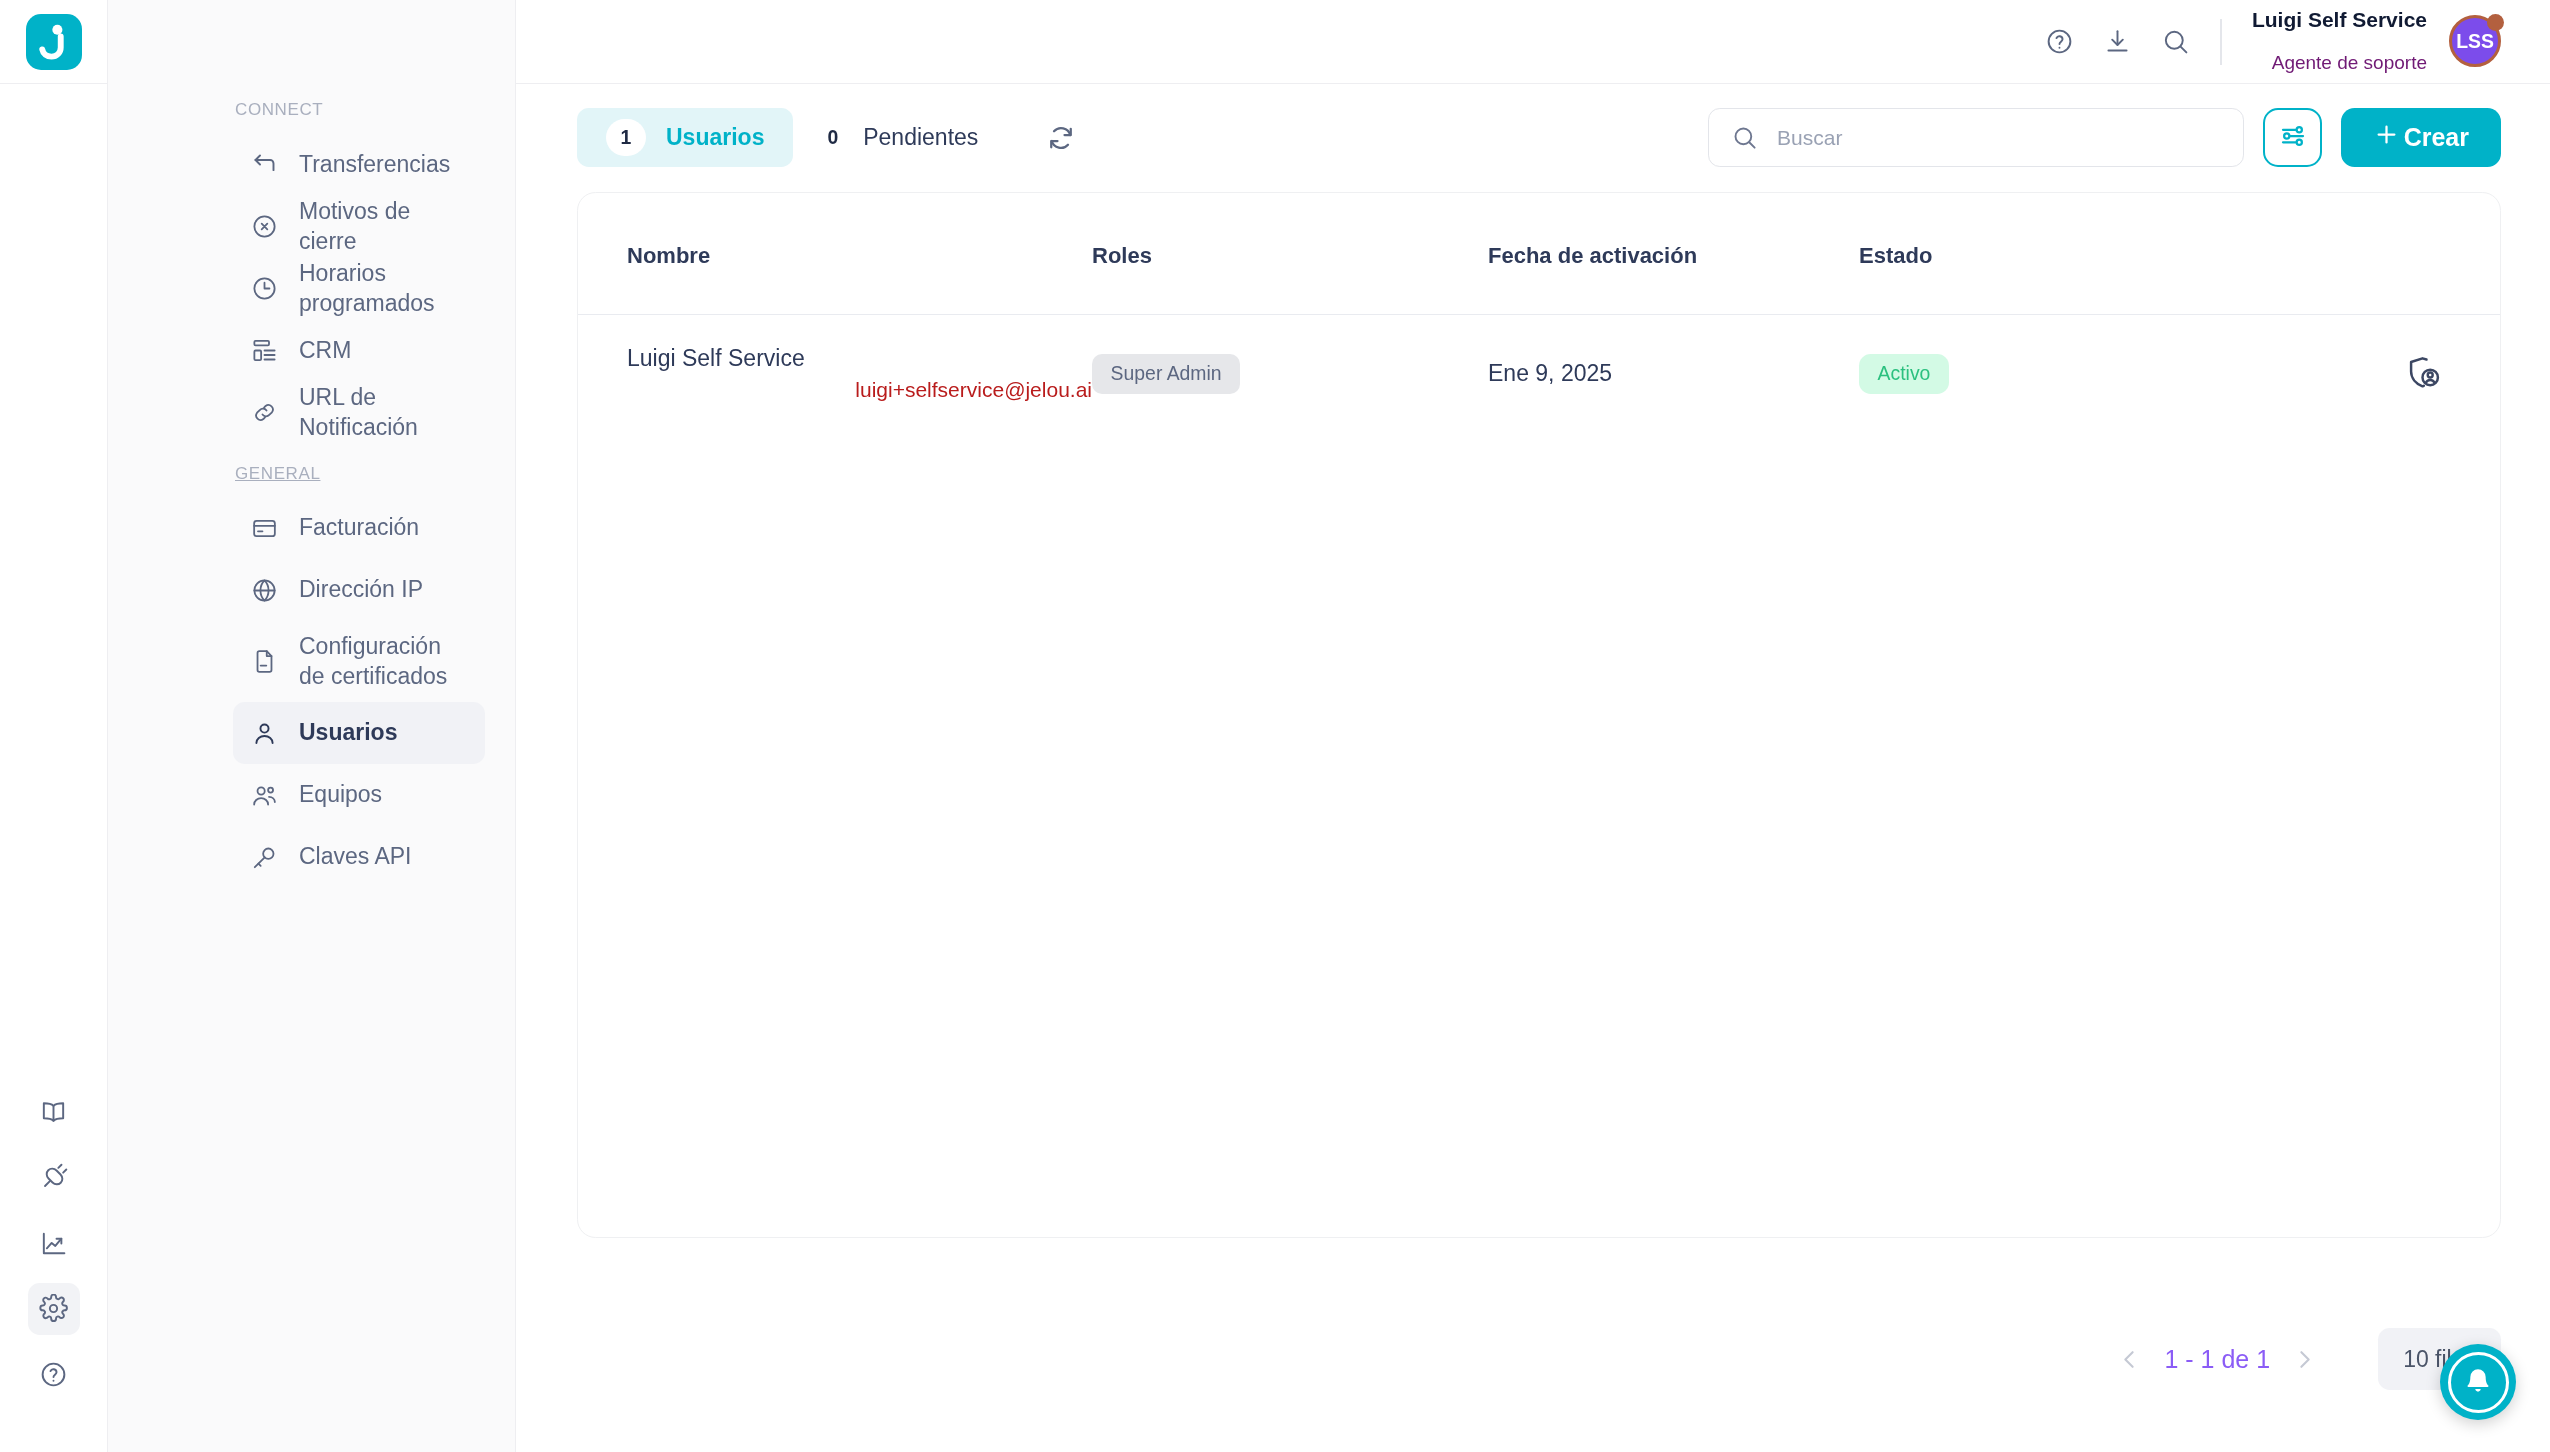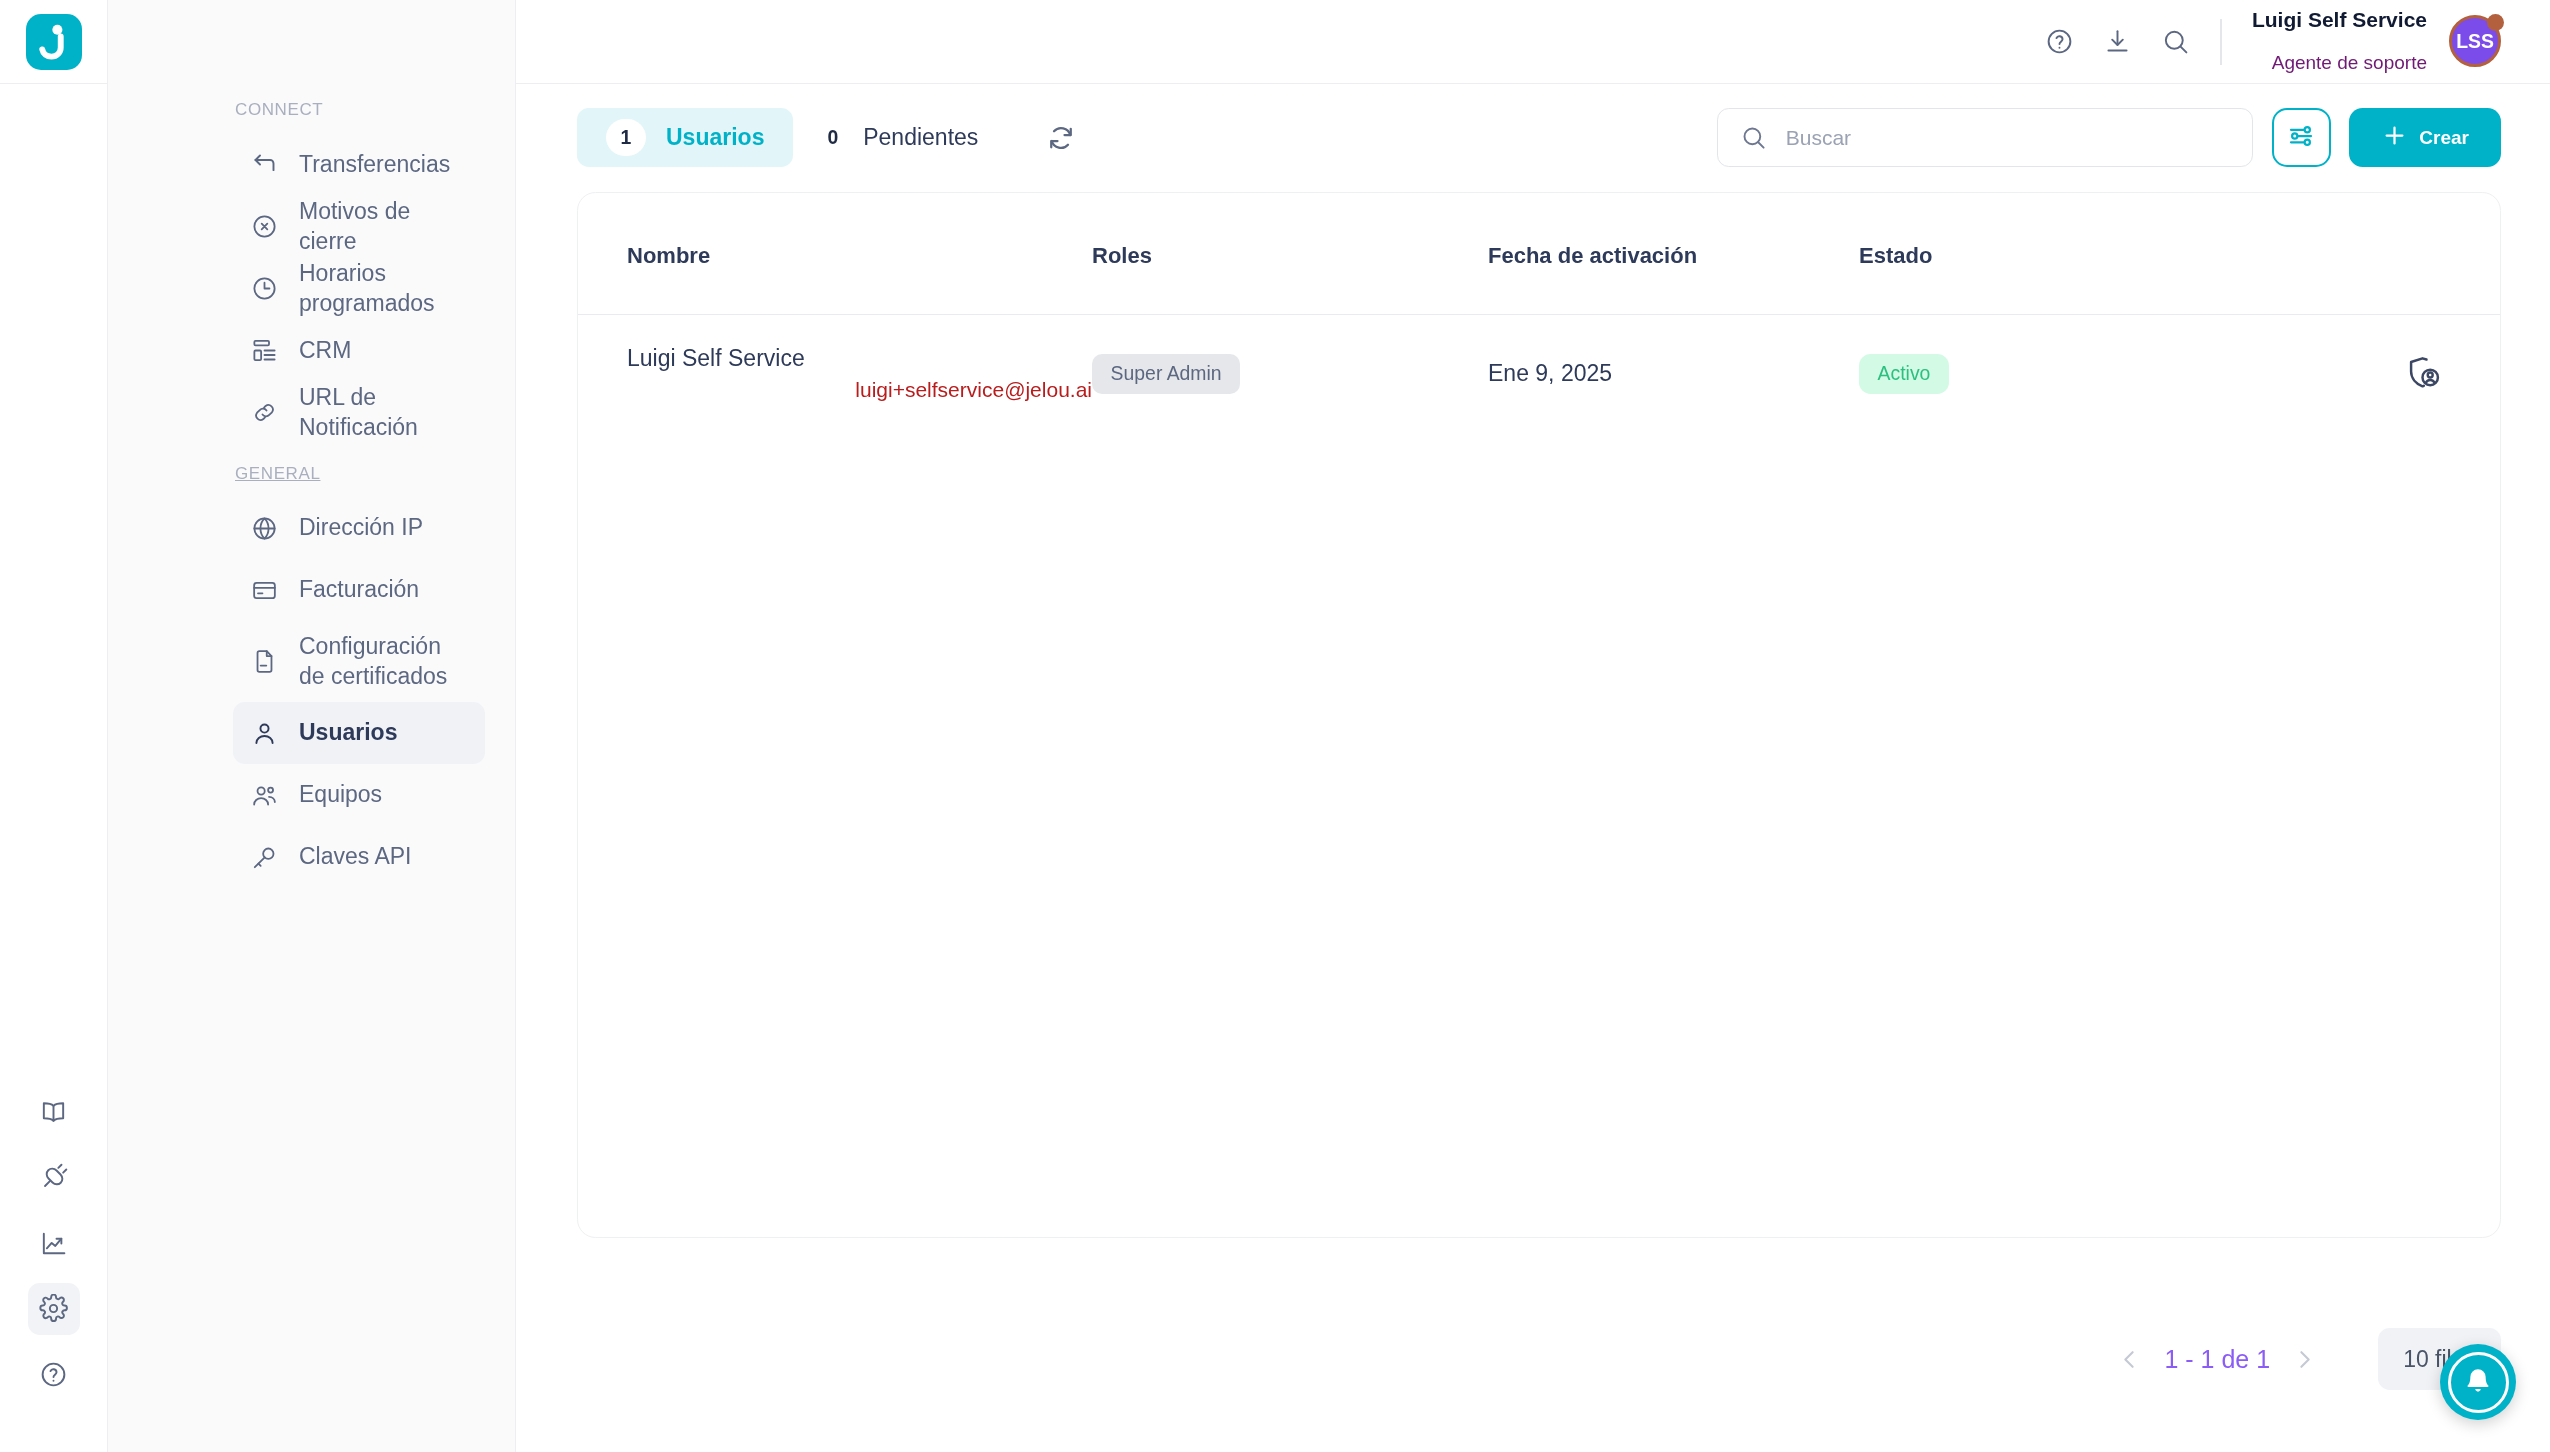--- a/index.html
+++ b/index.html
@@ -128,22 +128,22 @@
     font-family: "Liberation Sans", sans-serif; width: 100%; background: transparent;
   }
   .search-box input::placeholder { color: #9aa2b4; }
   .filter-btn {
     width: 59px; height: 59px; border: 2.5px solid #00b2c8; border-radius: 15px;
     background: #fff; color: #00b2c8;
     display: flex; align-items: center; justify-content: center;
   }
   .create-btn {
     height: 59px; padding: 0 32px; border-radius: 13.5px; background: #00b2c8;
-    color: #ffffff; font-size: 19px; font-weight: 700;
-    display: flex; align-items: center; gap: 11px; border: none;
+    color: #ffffff; font-size: 25px; font-weight: 700;
+    display: flex; align-items: center; gap: 4px; border: none;
     font-family: "Liberation Sans", sans-serif;
   }
 
   
   .card {
     margin: 23.6px 49px 0 61px;
     border: 1.7px solid #eff0f2; border-radius: 18.6px; background: #ffffff;
     height: 1046px; overflow: hidden;
   }
   table { width: 100%; border-collapse: collapse; table-layout: fixed; }
@@ -305,37 +305,37 @@
           </svg>
       </span>
       <span class="nav-label">URL de Notificación</span>
     </div>
 
     <div class="nav-group-label second">GENERAL</div>
 
     <div class="nav-item">
       <span class="nav-ico">
         <svg width="27" height="27" viewBox="0 0 24 24" fill="none" stroke="currentColor" stroke-width="1.6" stroke-linecap="round" stroke-linejoin="round">
+            <rect x="2.8" y="5.2" width="18.4" height="13.6" rx="2.2"></rect>
+            <path d="M2.8 9.6h18.4"></path>
+            <path d="M6.2 14.5h4"></path>
+          </svg>
+      </span>
+      <span class="nav-label">Facturación</span>
+    </div>
+
+    <div class="nav-item">
+      <span class="nav-ico">
+        <svg width="27" height="27" viewBox="0 0 24 24" fill="none" stroke="currentColor" stroke-width="1.6" stroke-linecap="round" stroke-linejoin="round">
             <circle cx="12" cy="12" r="9"></circle>
             <path d="M3 12h18"></path>
             <path d="M12 3c2.6 2.6 3.6 6.2 3.6 9s-1 6.4-3.6 9c-2.6-2.6-3.6-6.2-3.6-9S9.4 5.6 12 3z"></path>
           </svg>
       </span>
       <span class="nav-label">Dirección IP</span>
-    </div>
-
-    <div class="nav-item">
-      <span class="nav-ico">
-        <svg width="27" height="27" viewBox="0 0 24 24" fill="none" stroke="currentColor" stroke-width="1.6" stroke-linecap="round" stroke-linejoin="round">
-            <rect x="2.8" y="5.2" width="18.4" height="13.6" rx="2.2"></rect>
-            <path d="M2.8 9.6h18.4"></path>
-            <path d="M6.2 14.5h4"></path>
-          </svg>
-      </span>
-      <span class="nav-label">Facturación</span>
     </div>
 
     <div class="nav-item tall">
       <span class="nav-ico">
         <svg width="27" height="27" viewBox="0 0 24 24" fill="none" stroke="currentColor" stroke-width="1.6" stroke-linecap="round" stroke-linejoin="round">
             <path d="M14 2.8H7.4A1.6 1.6 0 005.8 4.4v15.2a1.6 1.6 0 001.6 1.6h9.2a1.6 1.6 0 001.6-1.6V7.2z"></path>
             <path d="M14 2.8v4.4h4.2"></path>
             <path d="M8.6 15.6h5"></path>
           </svg>
       </span>

